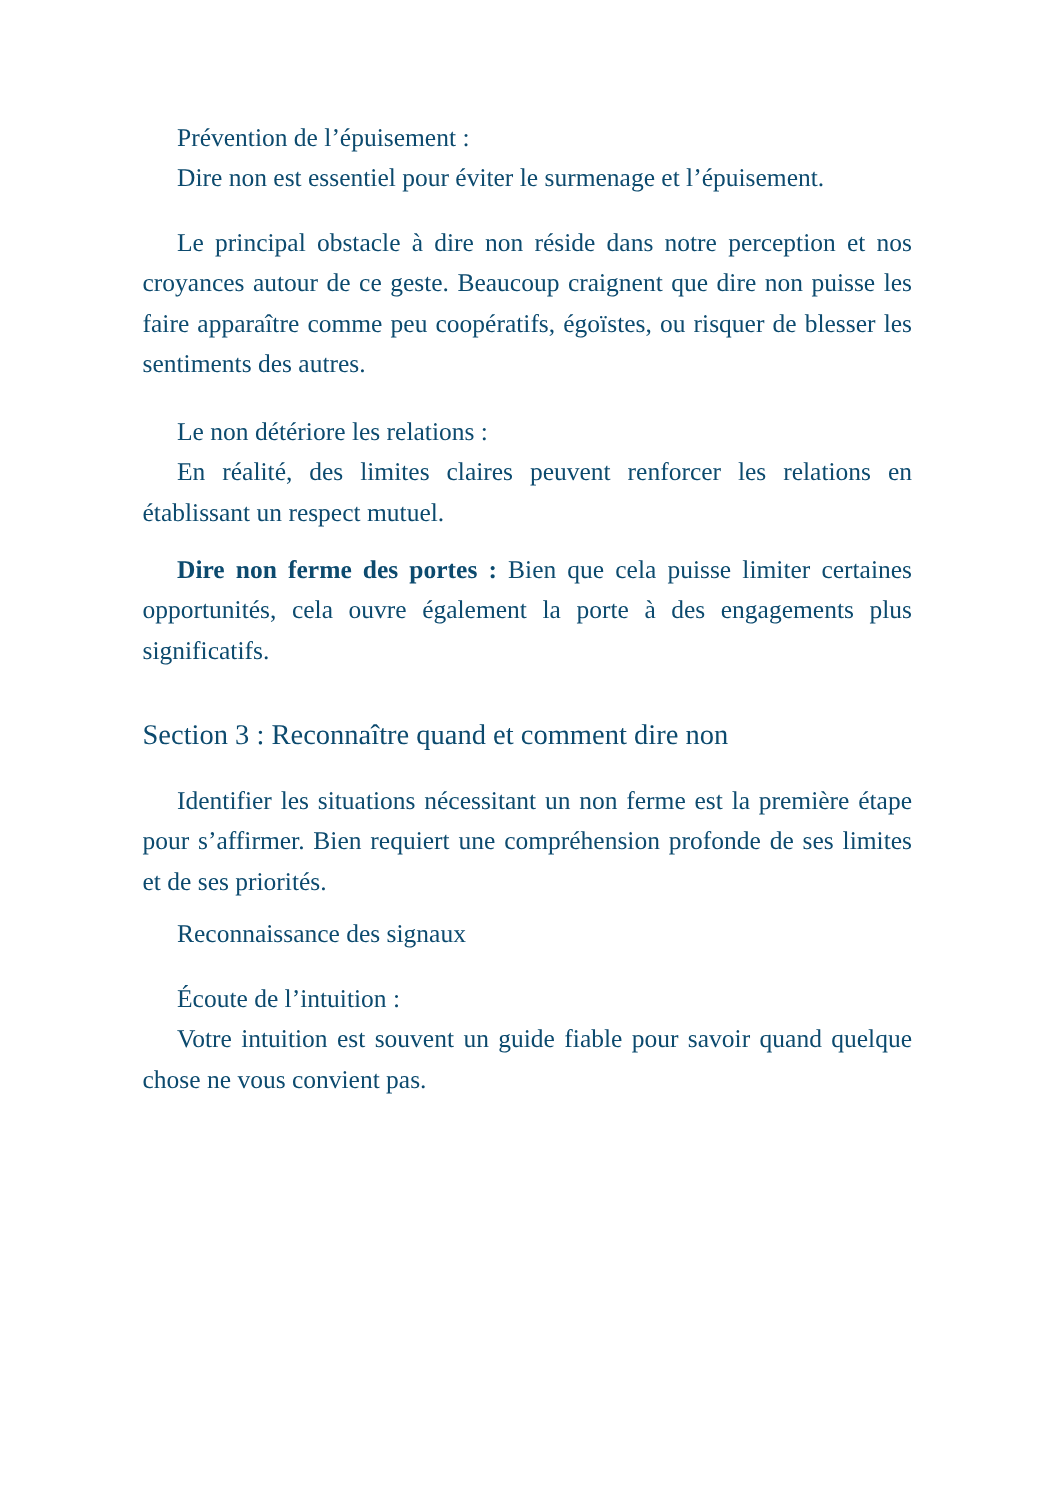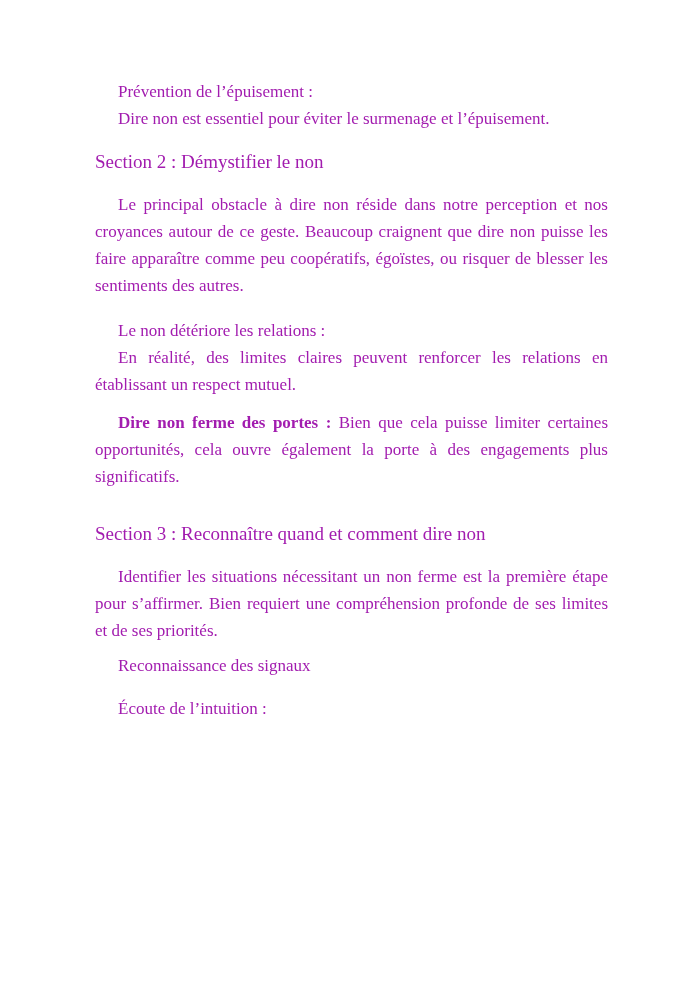--- a/index.html
+++ b/index.html
@@ -5,21 +5,21 @@
   html, body {
     margin: 0;
     padding: 0;
     background: #ffffff;
   }
   .page {
     position: relative;
     width: 700px;
     height: 907px;
     background: #ffffff;
-    color: #a21caf;
+    color: #0c4a6e;
     font-family: "Liberation Serif", "DejaVu Serif", serif;
     overflow: hidden;
   }
   .text-block {
     position: absolute;
     left: 95px;
     top: 78px;
     width: 513px;
   }
   .text-block p, .text-block h2 {
@@ -58,21 +58,20 @@
 <body>
 
 <div class="page">
   <main class="text-block">
 
     <section>
       <p class="indent bold">Prévention de l’épuisement :</p>
       <p class="indent">Dire non est essentiel pour éviter le surmenage et l’épuisement.</p>
     </section>
 
-    <h2 class="section-title mt16">Section 2 : Démystifier le non</h2>
 
     <p class="indent just mt16">Le principal obstacle à dire non réside dans notre perception et nos croyances autour de ce geste. Beaucoup craignent que dire non puisse les faire apparaître comme peu coopératifs, égoïstes, ou risquer de blesser les sentiments des autres.</p>
 
 
 
     <section class="mt18">
       <p class="indent bold">Le non détériore les relations :</p>
       <p class="indent just">En réalité, des limites claires peuvent renforcer les relations en établissant un respect mutuel.</p>
     </section>
 
@@ -82,18 +81,19 @@
     </p>
 
     <h2 class="section-title mt30">Section 3 : Reconnaître quand et comment dire non</h2>
 
     <p class="indent just mt16">Identifier les situations nécessitant un non ferme est la première étape pour s’affirmer. Bien requiert une compréhension profonde de ses limites et de ses priorités.</p>
 
     <p class="indent bold mt8">Reconnaissance des signaux</p>
 
     <section class="mt16">
       <p class="indent bold">Écoute de l’intuition :</p>
+      <p class="indent just">Votre intuition est souvent un guide fiable pour savoir quand quelque chose ne vous convient pas.</p>
     </section>
 
   </main>
 
   <div class="page-number">50</div>
 </div>
 
 </body></html>

